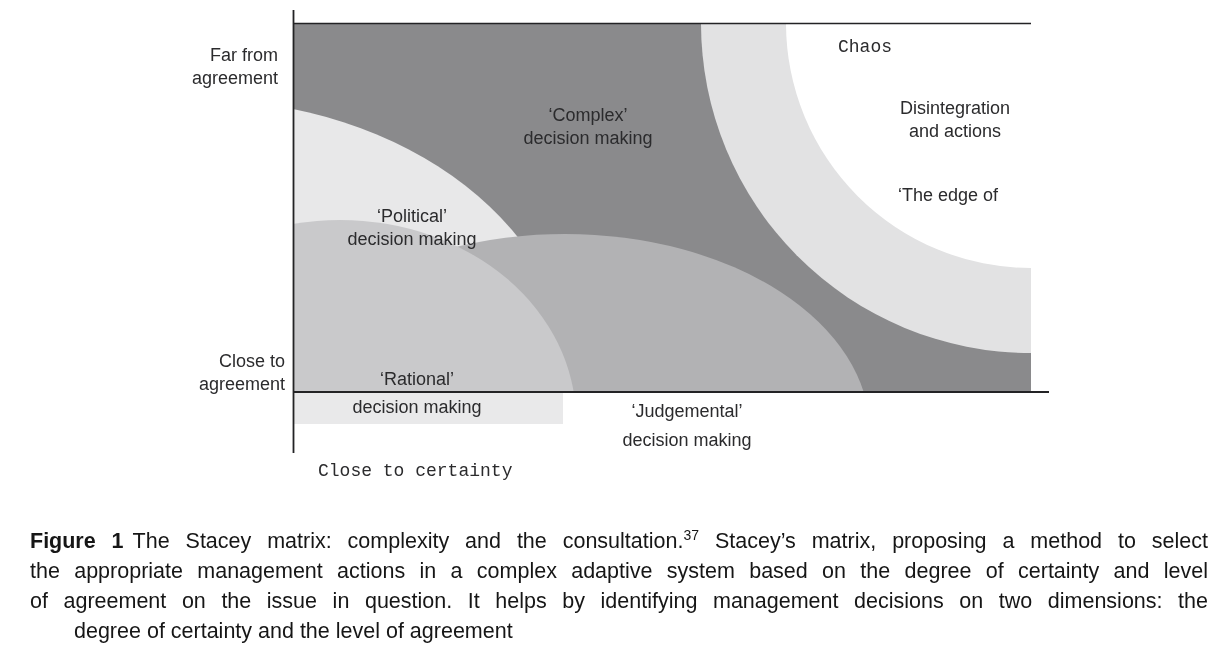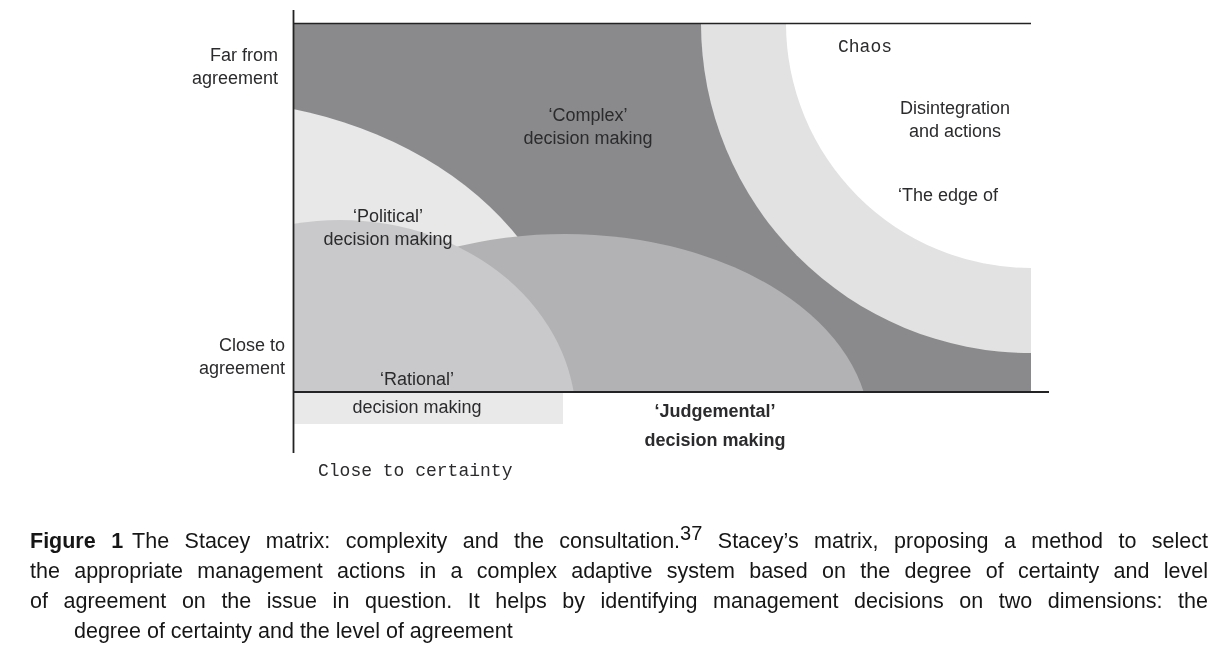--- a/index.html
+++ b/index.html
@@ -10,21 +10,21 @@
   .dlabel{position:absolute;font-size:18px;line-height:23px;color:#2b2b2d;
           text-align:center;white-space:nowrap;}
   .dlabel span{display:block;}
   .right-align{text-align:right;}
   .left-align{text-align:left;font-family:Liberation Mono, monospace;}
   .caption{position:absolute;left:30px;top:526px;width:1178px;
            font-size:21.5px;line-height:30px;color:#161616;}
   .cap-line{text-align:justify;text-align-last:justify;}
   .cap-line.last{text-align-last:left;margin-left:44px;}
   .cap-line b{margin-right:9px;}
-  .cap-line sup{font-size:20px;line-height:0;vertical-align:super;}
+  .cap-line sup{font-size:14px;line-height:0;vertical-align:super;}
 </style>
 </head>
 <body>
 
 <div class="stage">
 
   <svg width="1231" height="500" viewBox="0 0 1231 500">
     <defs>
       <clipPath id="plotClip">
           <rect x="293" y="24" width="738" height="368"></rect>
@@ -50,21 +50,21 @@
 
     <line x1="293" y1="23.5" x2="1031" y2="23.5" stroke-width="1.6" stroke="#232325"></line>
     <line x1="293.5" y1="10" x2="293.5" y2="453" stroke-width="1.8" stroke="#232325"></line>
     <line x1="293" y1="392" x2="1049" y2="392" stroke-width="2.2" stroke="#232325"></line>
   </svg>
 
   <div class="dlabel right-align" style="top:44px;right:953px;">
     <span>Far from</span>
     <span>agreement</span>
   </div>
-  <div class="dlabel right-align" style="top:334px;right:946px;">
+  <div class="dlabel right-align" style="top:350px;right:946px;">
     <span>Close to</span>
     <span>agreement</span>
   </div>
 
   <div class="dlabel" style="top:76px;left:438px;width:300px;margin-top:28px;">
     <span>‘Complex’</span>
     <span>decision making</span>
   </div>
 
   <div class="dlabel left-align" style="top:36px;left:838px;">
@@ -73,31 +73,31 @@
 
   <div class="dlabel" style="top:97px;left:855px;width:200px;">
     <span>Disintegration</span>
     <span>and actions</span>
   </div>
 
   <div class="dlabel" style="top:184px;left:848px;width:200px;">
     <span>‘The edge of</span>
   </div>
 
-  <div class="dlabel" style="top:205px;left:288px;width:200px;">
+  <div class="dlabel" style="top:205px;left:312px;width:200px;">
     <span>‘Political’</span>
     <span>decision making</span>
   </div>
 
   <div class="dlabel" style="top:365px;left:317px;width:200px;line-height:28px;">
     <span>‘Rational’</span>
     <span>decision making</span>
   </div>
 
-  <div class="dlabel" style="top:397px;left:590px;width:250px;line-height:29px;font-weight:bold;">
+  <div class="dlabel" style="top:397px;left:562px;width:250px;line-height:29px;">
     <span>‘Judgemental’</span>
     <span>decision making</span>
   </div>
 
   <div class="dlabel left-align" style="top:460px;left:318px;">
     <span>Close to certainty</span>
   </div>
 
   <div class="caption">
     <div class="cap-line"><b>Figure 1</b><span>The Stacey matrix: complexity and the consultation.</span><sup>37</sup><span> Stacey’s matrix, proposing a method to select</span></div>

